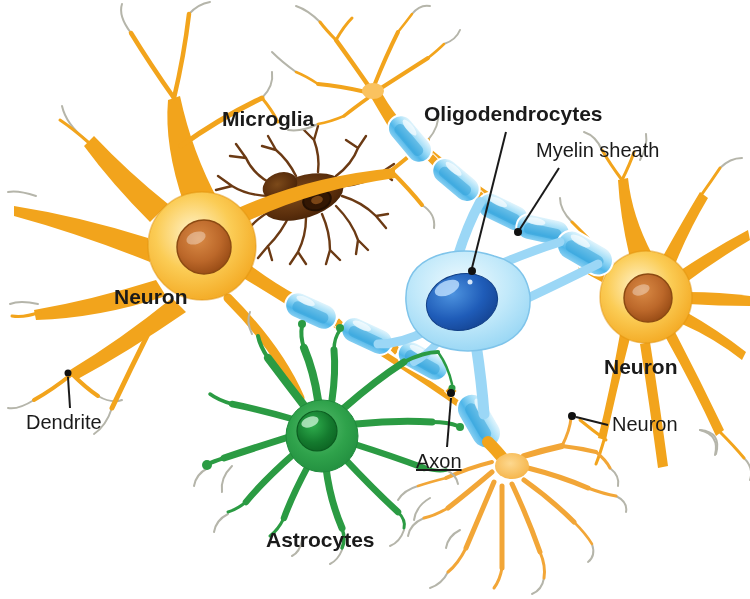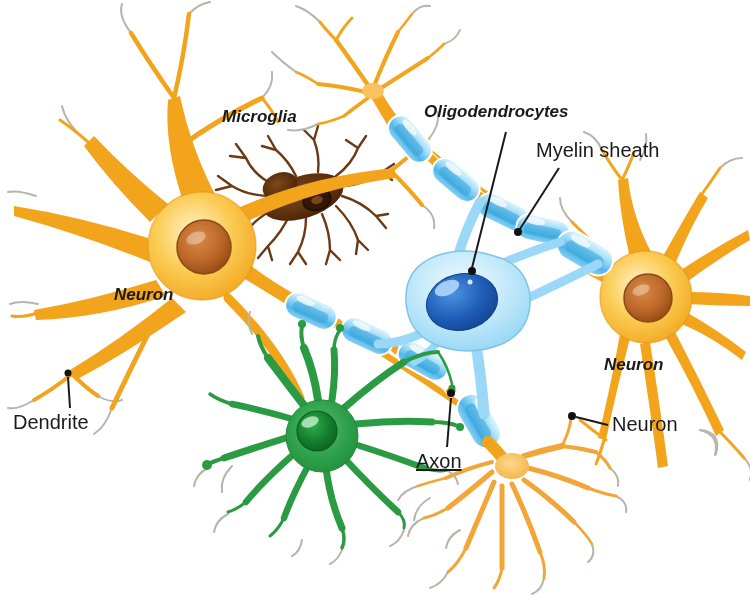--- a/index.html
+++ b/index.html
@@ -10,21 +10,21 @@
   .stage{
     position:relative;width:750px;height:599px;overflow:hidden;
     background:var(--background-white);
     font-family:"Liberation Sans", sans-serif;
   }
   .stage svg{position:absolute;left:0;top:0;}
   .lbl{
     position:absolute;color:var(--label-black);white-space:nowrap;
     line-height:1;user-select:none;
   }
-  .lbl.cell{font-weight:bold;font-style:italic;font-size:17px;}
+  .lbl.cell{font-weight:bold;font-size:21px;}
   .lbl.part{font-weight:normal;font-size:20px;}
 </style>
 </head>
 <body>
 
 <div class="stage">
 
 <svg width="750" height="599" viewBox="0 0 750 599">
   <defs>
     <radialGradient id="gSoma" cx="42%" cy="38%" r="70%">
@@ -390,18 +390,19 @@
           <line x1="608" y1="425" x2="576" y2="417"></line>
           <circle cx="572" cy="416" r="4" stroke="none"></circle>
         </g>
   </g>
 </svg>
 
 <div class="lbl cell" style="left:222px;top:108px;">Microglia</div>
 <div class="lbl cell" style="left:424px;top:103px;">Oligodendrocytes</div>
 <div class="lbl part" style="left:536px;top:140px;">Myelin sheath</div>
 <div class="lbl cell" style="left:114px;top:286px;">Neuron</div>
-<div class="lbl part" style="left:13px;top:412px;">Dendrite</div>
+<div class="lbl part" style="left:26px;top:412px;">Dendrite</div>
 <div class="lbl part" style="left:416px;top:451px;text-decoration:underline;">Axon</div>
+<div class="lbl cell" style="left:266px;top:529px;">Astrocytes</div>
 <div class="lbl cell" style="left:604px;top:356px;">Neuron</div>
 <div class="lbl part" style="left:612px;top:414px;">Neuron</div>
 
 </div>
 
 </body></html>

